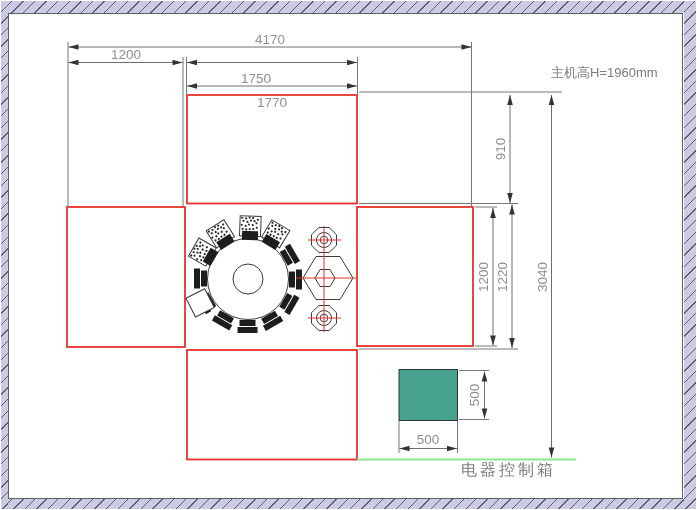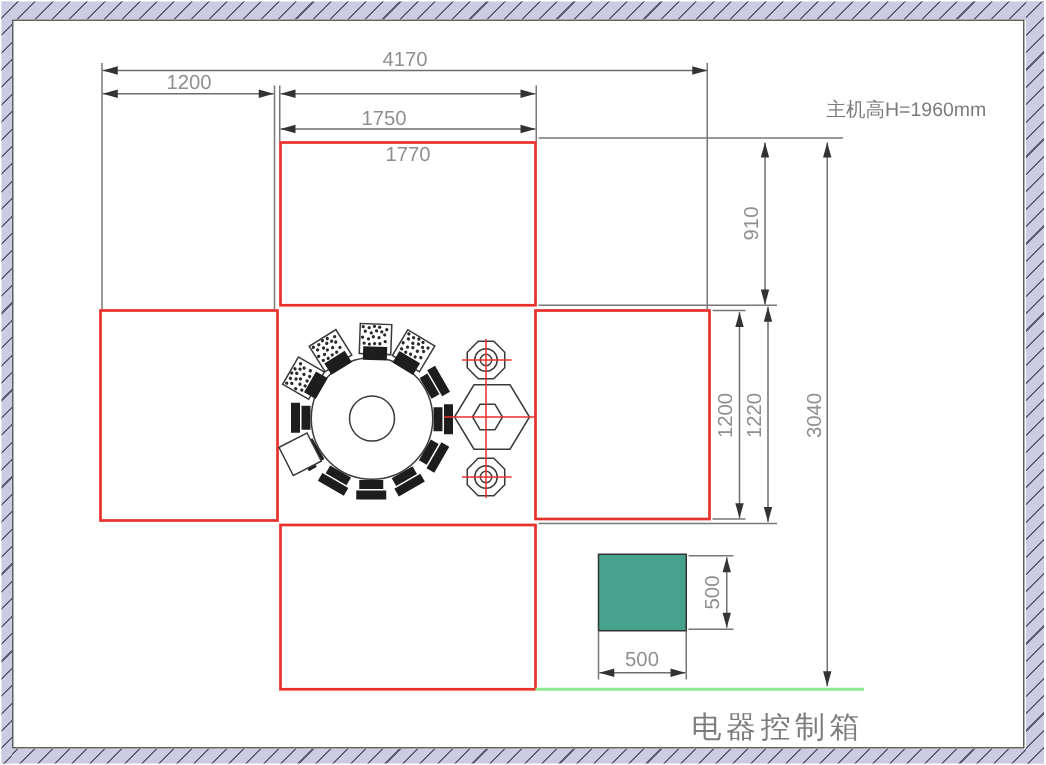--- a/index.html
+++ b/index.html
@@ -14,21 +14,21 @@
   .hatch.right{right:1px;top:1px;bottom:1px;width:12px;}
   .inner-border{position:absolute;left:8px;top:13px;width:675px;height:486px;
                 border:1px solid #5f5f5f;box-sizing:border-box;background:#fff;}
   svg#drawing{position:absolute;left:0;top:0;}
   
   .lbl{position:absolute;color:#8f8f8f;font-size:13.5px;white-space:nowrap;
        transform:translate(-50%,-50%);line-height:1;}
   .lbl.rot{transform:translate(-50%,-50%) rotate(-90deg);}
   .cjk{position:absolute;color:#7c7c7c;white-space:nowrap;margin-top:29px;}
   #note{left:551px;top:36px;font-size:13px;line-height:15px;}
-  #box-label{left:461px;top:442px;font-size:20px;letter-spacing:3px;}
+  #box-label{left:461px;top:431px;font-size:16px;letter-spacing:3px;}
   #title{left:371px;top:467px;font-size:18.5px;letter-spacing:1.5px;color:#7e7e7e;
          transform:translateX(-50%);}
 </style>
 </head>
 <body>
 
 <div id="stage">
   <div class="hatch top"></div>
   <div class="hatch bottom"></div>
   <div class="hatch left"></div>

